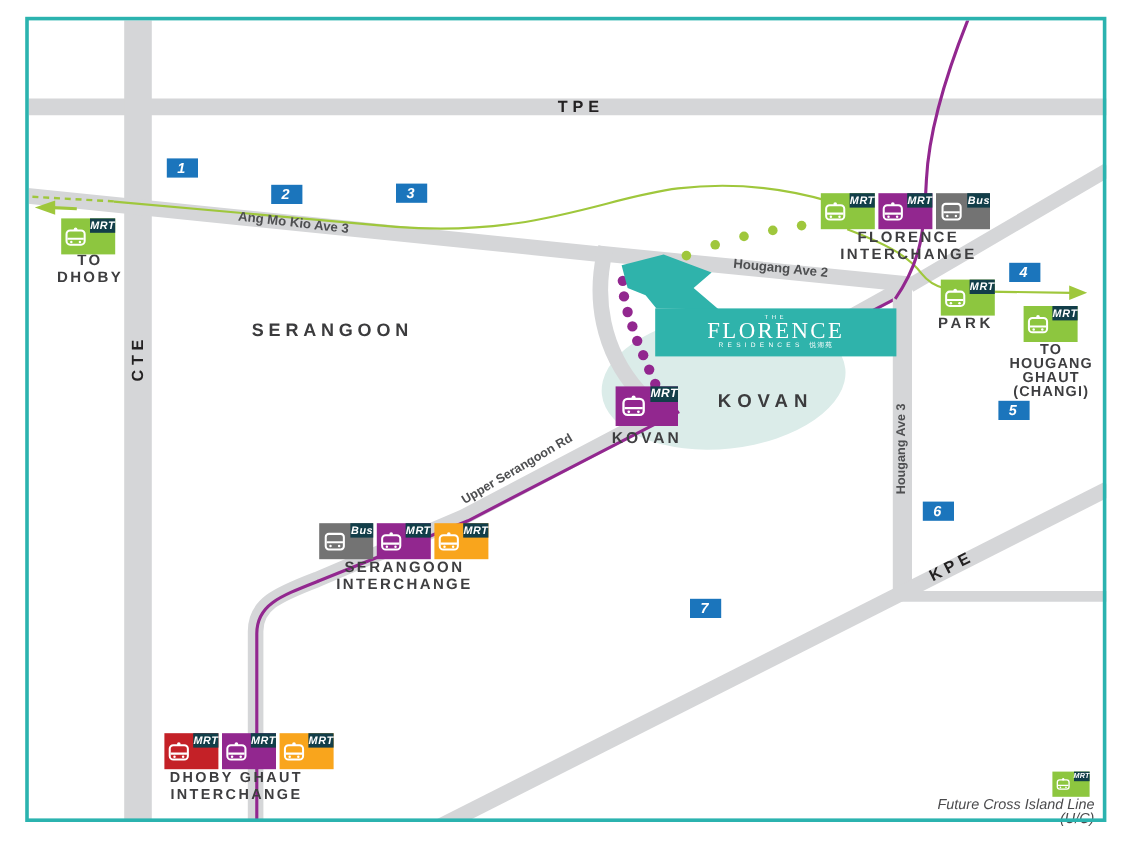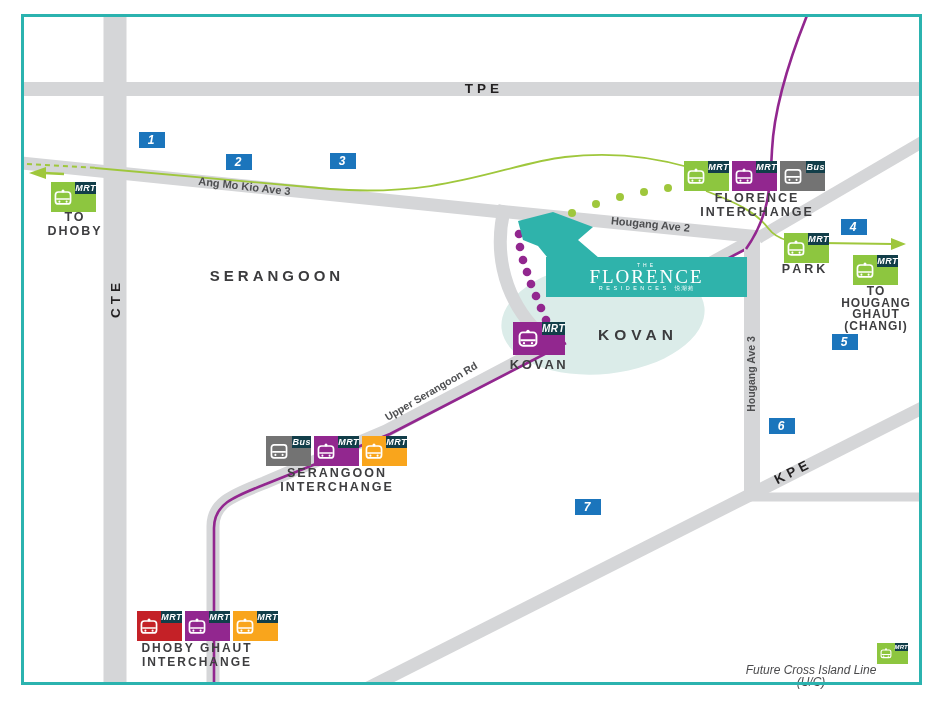--- a/index.html
+++ b/index.html
@@ -284,21 +284,21 @@
   </div>
 
   <div class="sticon small c-green" style="left:877px;top:643px;">
     <div class="glyph">
       <svg width="16" height="11" viewBox="0 0 24 18">
           <use href="#sym-train"></use>
         </svg>
       </div>
     <div class="band">MRT</div>
   </div>
-  <div class="future-label" style="left:710px;top:665px;width:202px;text-align:center;">
+  <div class="future-label" style="left:710px;top:665px;width:202px;">
     <div>Future Cross Island Line</div>
     <div>(U/C)</div>
   </div>
 
   <div class="marker" style="left:139px;top:132px;">1</div>
   <div class="marker" style="left:226px;top:154px;">2</div>
   <div class="marker" style="left:330px;top:153px;">3</div>
   <div class="marker" style="left:841px;top:219px;">4</div>
   <div class="marker" style="left:832px;top:334px;">5</div>
   <div class="marker" style="left:769px;top:418px;">6</div>

